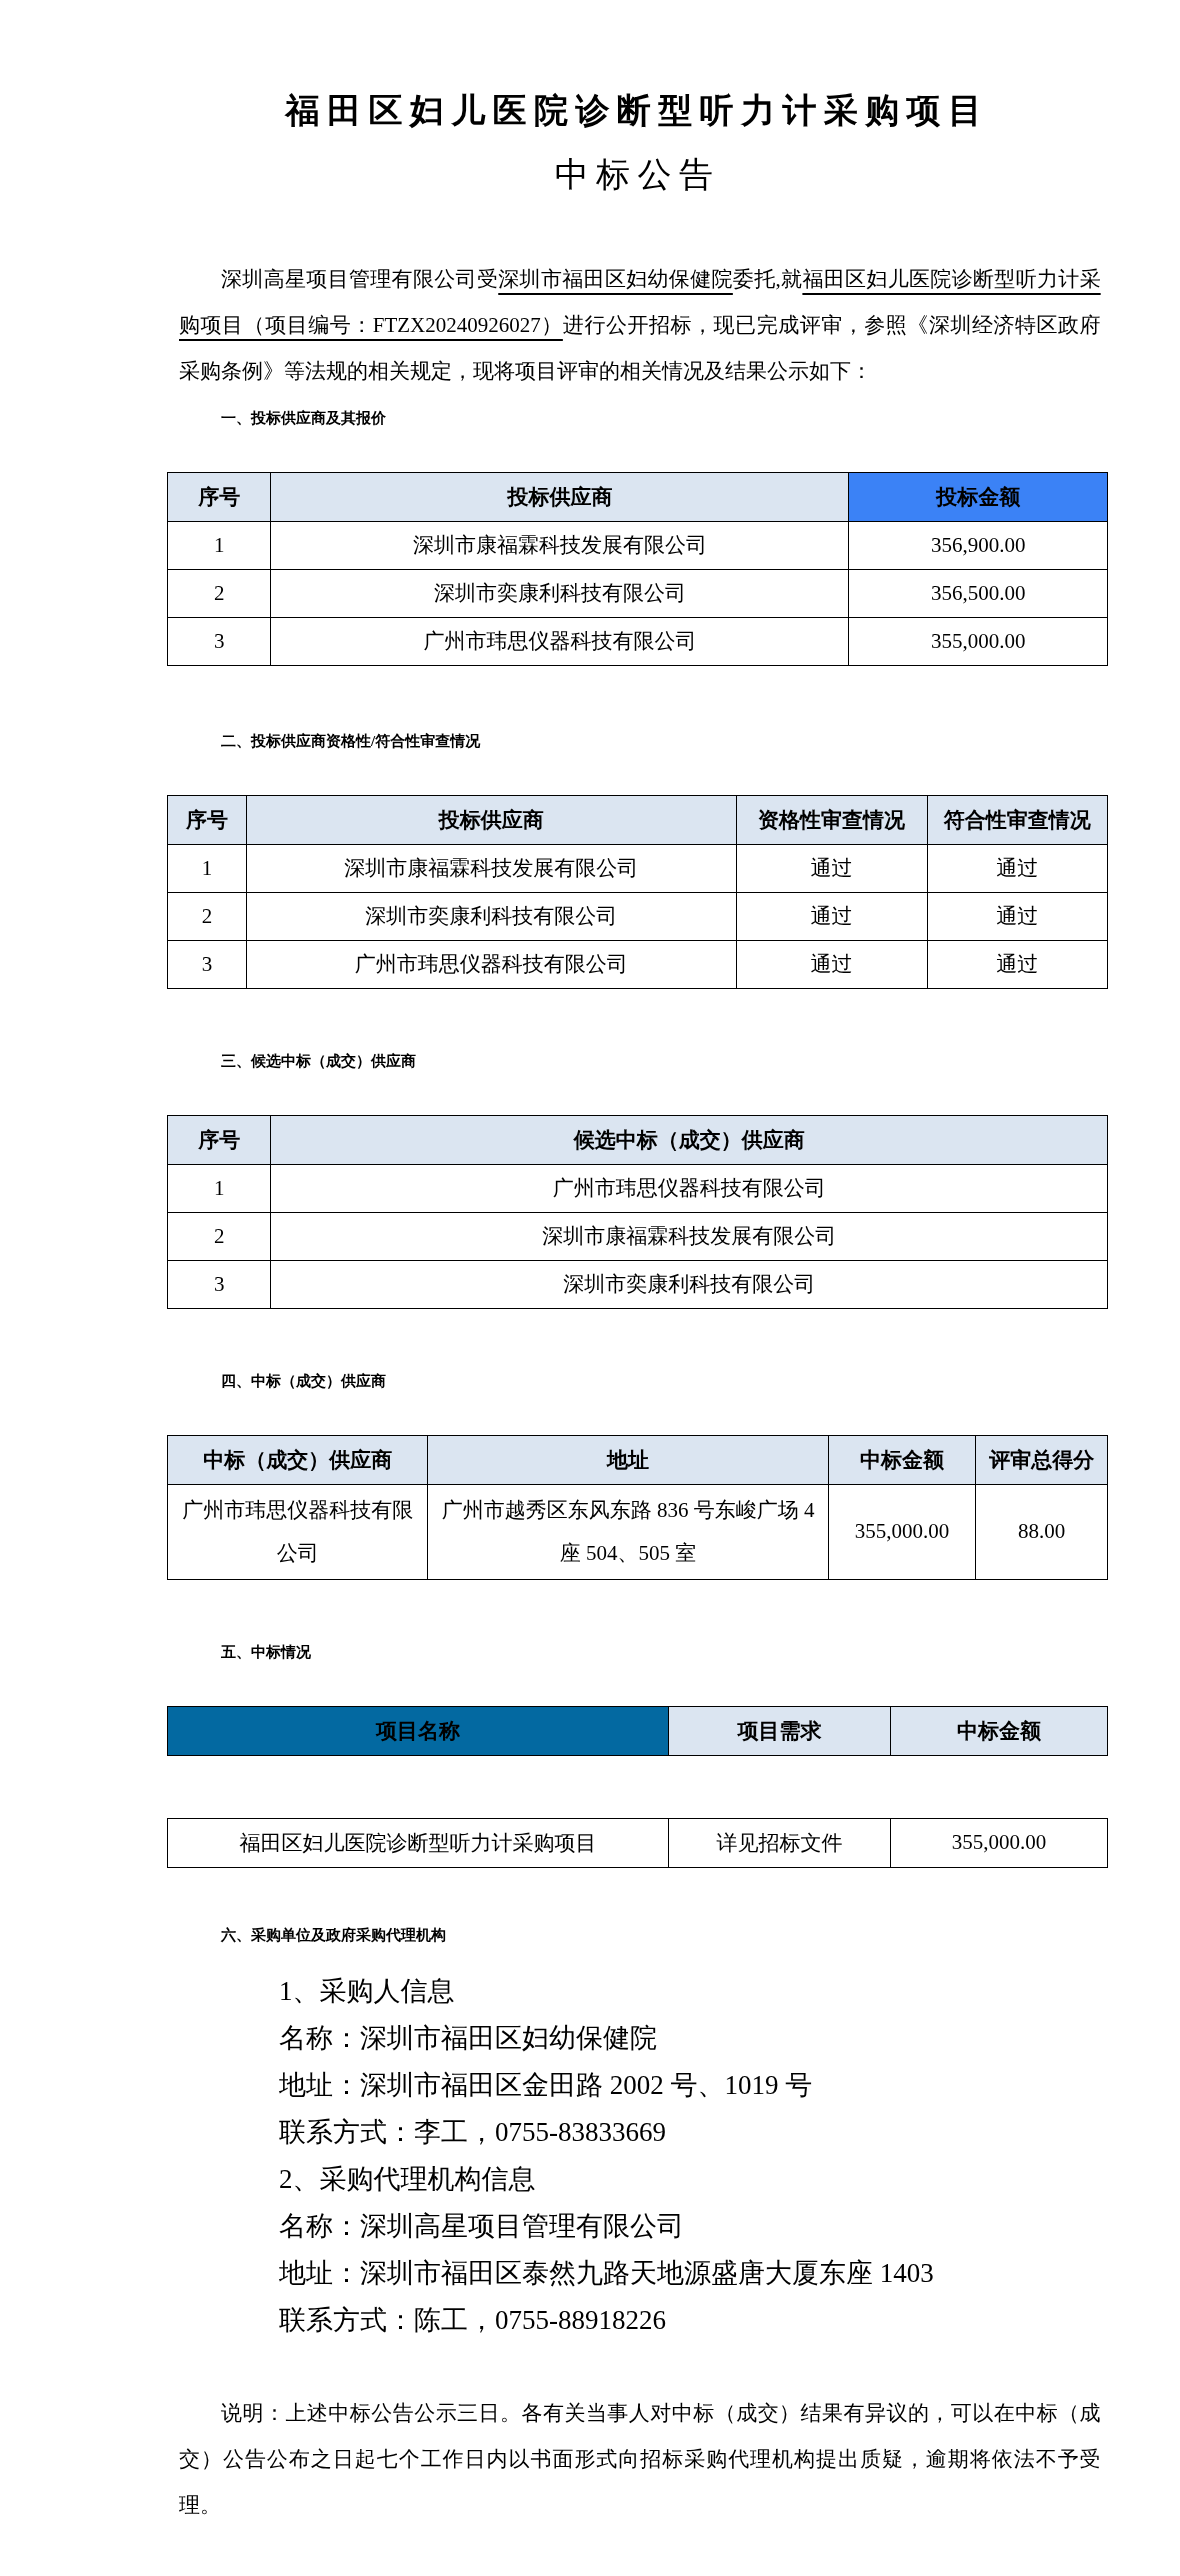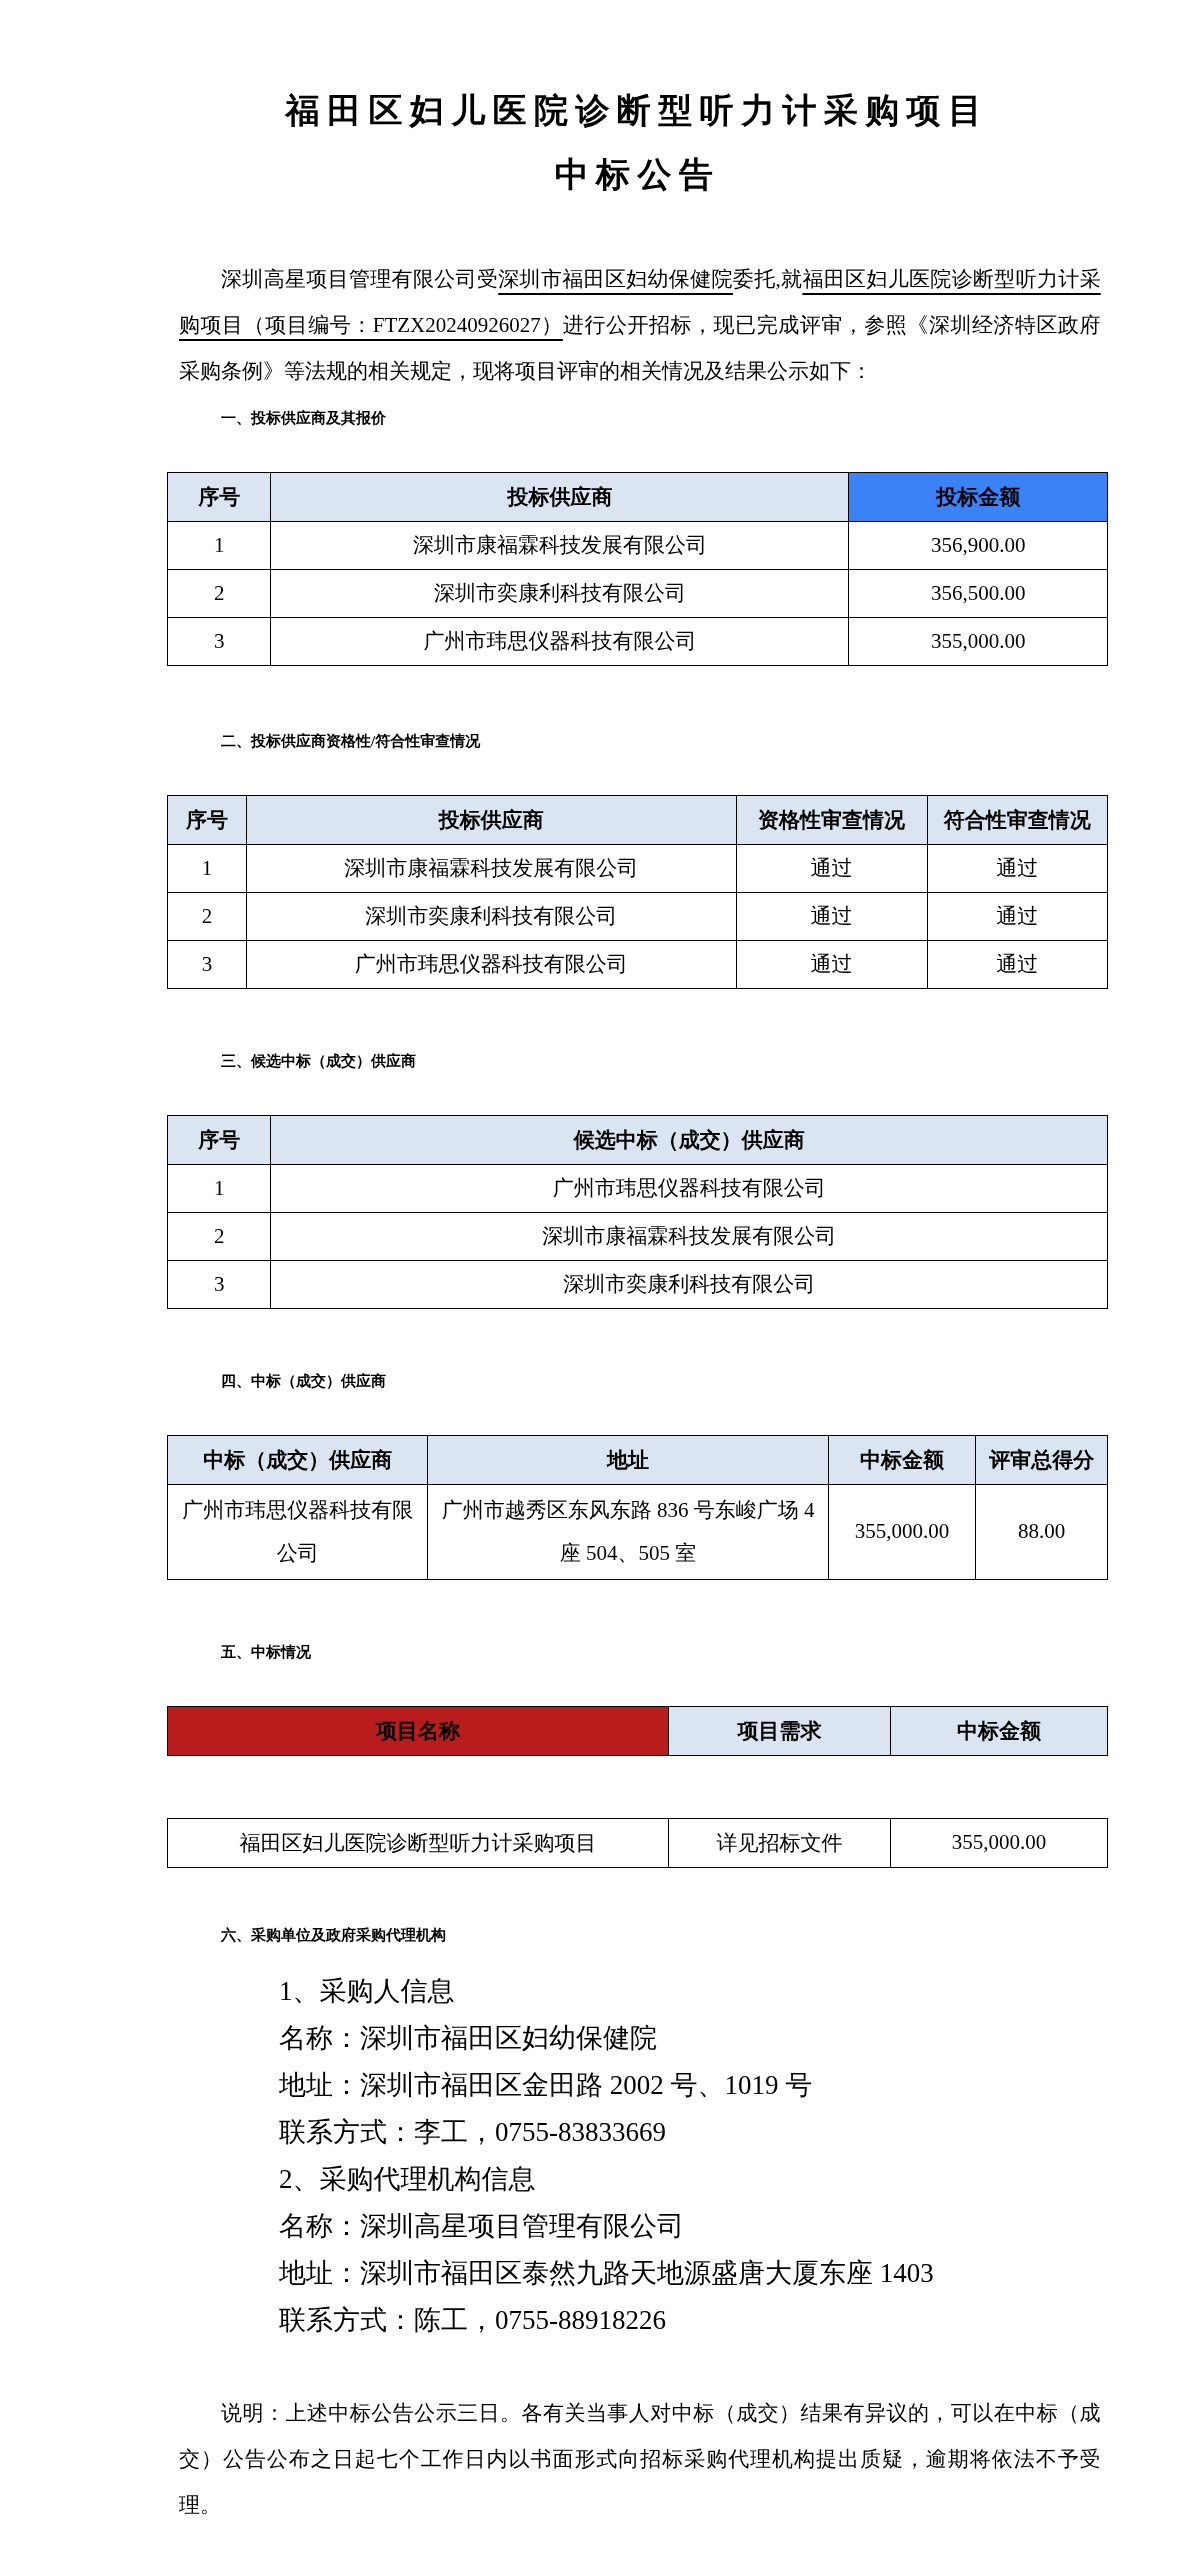--- a/index.html
+++ b/index.html
@@ -9,21 +9,21 @@
     -webkit-font-smoothing:antialiased;
   }
   .page { margin-left:167px; width:941px; }
 
   .doc-title {
     margin:88px 0 0 0; text-align:center;
     font-size:34px; font-weight:bold; letter-spacing:7.4px; line-height:45px;
   }
   .doc-subtitle {
     margin:19.3px 0 0 0; text-align:center;
-    font-size:34px; font-weight:bold; letter-spacing:7.4px; line-height:45px;
+    font-size:34px; font-weight:normal; letter-spacing:7.4px; line-height:45px;
   }
 
   .intro {
     margin:59px 0 0 0; padding:0 7.4px 0 12px;
     font-size:21px; line-height:46px; text-align:justify; text-indent:42px;
   }
   .ul { text-decoration:underline; text-decoration-thickness:1.5px; text-underline-offset:6.7px; }
 
   .sec-heading {
     font-size:15px; font-weight:bold; line-height:27px;
@@ -202,21 +202,21 @@
 
   <div class="sec-heading m-sec5">五、中标情况</div>
   <table class="t m-t5h">
     <colgroup>
         <col style="width:53.3%">
         <col style="width:23.6%">
         <col style="width:23.1%">
       </colgroup>
     <tbody>
         <tr class="hdr">
-      <td style="background: #b91c1c;">项目名称</td>
+      <td style="background: #0369a1;">项目名称</td>
       <td style="background: rgb(219, 229, 241);">项目需求</td>
       <td style="background: rgb(219, 229, 241);">中标金额</td>
     </tr>
   </tbody>
     </table>
   <div class="t5-gap"></div>
   <table class="t t5b">
     <colgroup>
         <col style="width:53.3%">
         <col style="width:23.6%">

